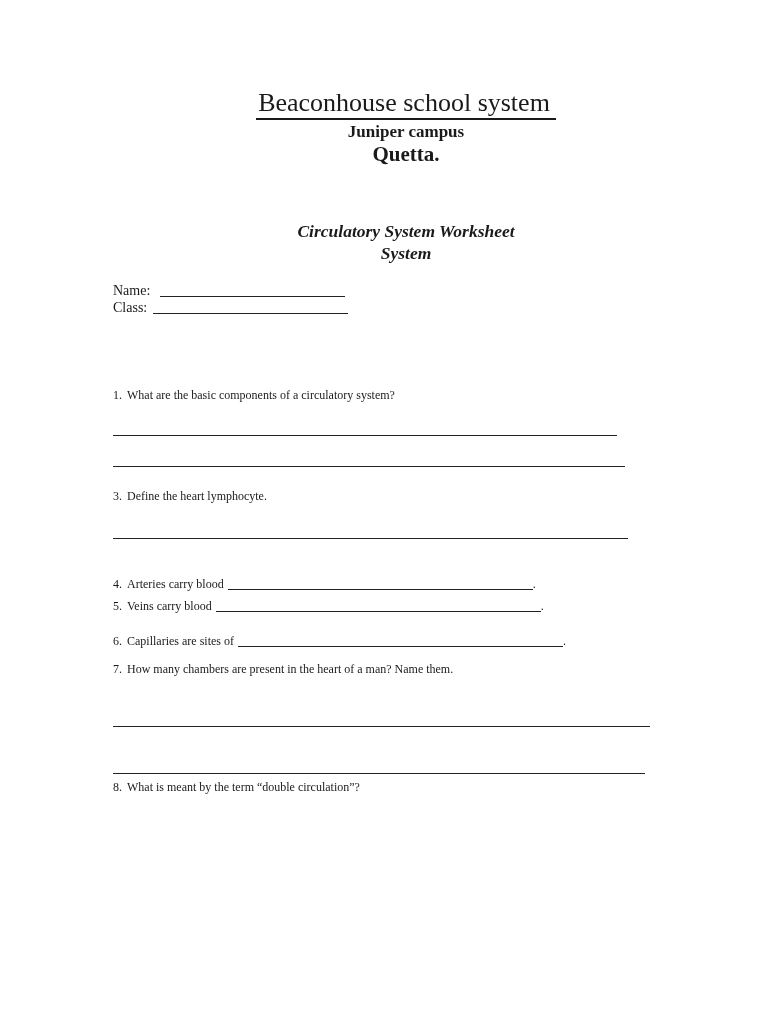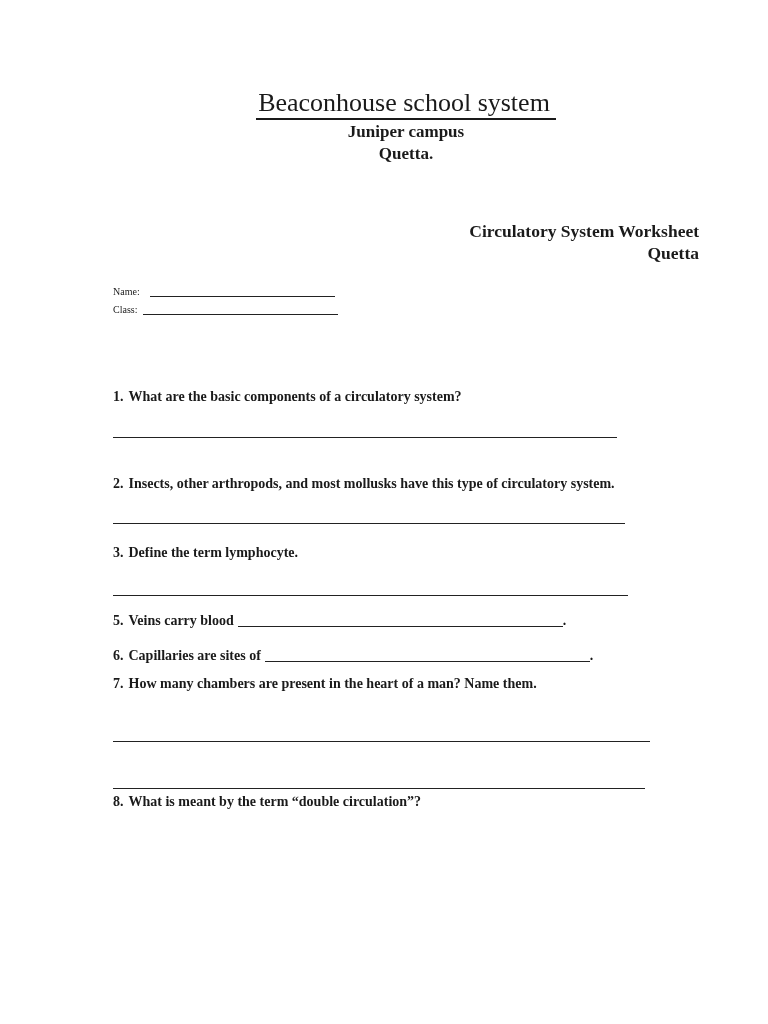--- a/index.html
+++ b/index.html
@@ -30,53 +30,53 @@
     border-bottom: 2px solid #1a1a1a;
     padding: 0 6px 1px 2px;
   }
   .campus-line {
     font-size: 17px;
     font-weight: 700;
     line-height: 22px;
     margin-top: 3px;
   }
   .city-line {
-    font-size: 17px;
+    font-size: 21px;
     font-weight: 700;
     line-height: 22px;
   }
   
-  .ws-title-block { text-align: right; margin-top: 55px; }
+  .ws-title-block { text-align: center; margin-top: 55px; font-style: italic; }
   .ws-title, .ws-subject {
     font-size: 17.5px;
     font-weight: 700;
     line-height: 22px;
   }
   
   .info-section {
     margin-top: 19px;
     display: flex;
-    font-size: 10px;
+    font-size: 14px;
     line-height: 16.5px;
   }
   .info-left { width: 364px; flex: 0 0 364px; }
   .info-right { flex: 1; }
   .info-row { white-space: nowrap; }
   .blank {
     display: inline-block;
     border-bottom: 1.2px solid #222222;
     height: 13px;
     vertical-align: -2px;
   }
   .name-blank  { width: 185px; margin-left: 10px; }
   .class-blank { width: 195px; margin-left: 6px; }
   .date-blank  { width: 117px; margin-left: 6px; }
   .time-value  { margin-left: 10px; }
   
-  .questions { font-size: 14px; line-height: 18px; font-weight: bold; }
+  .questions { font-size: 12px; line-height: 18px; }
   .q { white-space: nowrap; }
   .q-num { margin-right: 5px; }
   .answer-line {
     border-bottom: 1.5px solid #222222;
     height: 0;
   }
   .inline-blank {
     display: inline-block;
     border-bottom: 1.2px solid #222222;
     height: 13px;
@@ -84,21 +84,21 @@
     margin-left: 4px;
   }
   .q1 { margin-top: 70px; }
   .line1 { width: 504px; margin-top: 31px; }
   .q2 { margin-top: 37px; }
   .line2 { width: 512px; margin-top: 30px; }
   .q3 { margin-top: 20px; }
   .line3 { width: 515px; margin-top: 33px; }
   .q4 { margin-top: 36px; }
   .q4 .inline-blank { width: 305px; }
-  .q5 { margin-top: 16px; }
+  .q5 { margin-top: 4px; }
   .q5 .inline-blank { width: 325px; }
   .q6 { margin-top: 17px; }
   .q6 .inline-blank { width: 325px; }
   .q7 { margin-top: 10px; }
   .line4 { width: 537px; margin-top: 48px; }
   .line5 { width: 532px; margin-top: 46px; }
   .q8 { margin-top: 4px; }
 </style>
 </head>
 <body>
@@ -106,51 +106,51 @@
 <div class="page">
 
   <header class="school-header">
     <h1 class="school-name"><span class="underlined">Beaconhouse school system</span></h1>
     <div class="campus-line">Juniper campus</div>
     <div class="city-line">Quetta.</div>
   </header>
 
   <section class="ws-title-block">
     <div class="ws-title">Circulatory System Worksheet</div>
-    <div class="ws-subject">Quetta</div>
+    <div class="ws-subject">System</div>
   </section>
 
   <section class="info-section">
     <div class="info-left">
       <div class="info-row">
         <span>Name:</span><span class="blank name-blank"></span>
       </div>
       <div class="info-row">
         <span>Class:</span><span class="blank class-blank"></span>
       </div>
     </div>
   </section>
 
   <section class="questions">
 
     <div class="q q1">
       <span class="q-num">1.</span><span>What are the basic components of a circulatory system?</span>
     </div>
     <div class="answer-line line1"></div>
 
-    <div class="q q2">
-      <span class="q-num">2.</span><span>Insects, other arthropods, and most mollusks have this type of circulatory system.</span>
-    </div>
     <div class="answer-line line2"></div>
 
     <div class="q q3">
-      <span class="q-num">3.</span><span>Define the term lymphocyte.</span>
+      <span class="q-num">3.</span><span>Define the heart lymphocyte.</span>
     </div>
     <div class="answer-line line3"></div>
 
+    <div class="q q4">
+      <span class="q-num">4.</span><span>Arteries carry blood</span><span class="inline-blank"></span><span>.</span>
+    </div>
 
     <div class="q q5">
       <span class="q-num">5.</span><span>Veins carry blood</span><span class="inline-blank"></span><span>.</span>
     </div>
 
     <div class="q q6">
       <span class="q-num">6.</span><span>Capillaries are sites of</span><span class="inline-blank"></span><span>.</span>
     </div>
 
     <div class="q q7">

